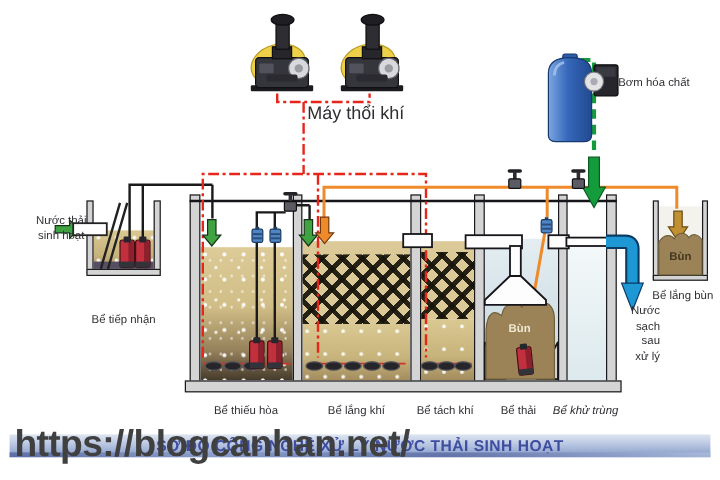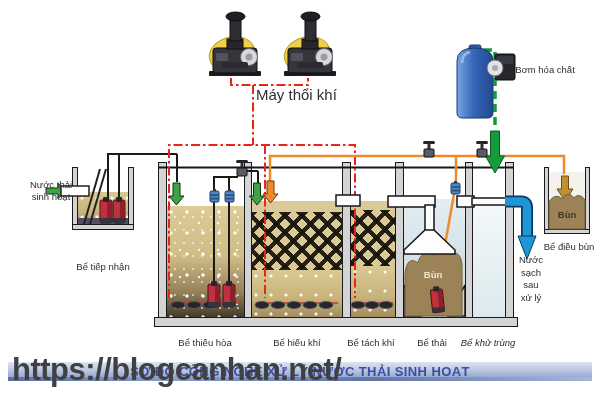--- a/index.html
+++ b/index.html
@@ -30,21 +30,21 @@
   svg.overlay{position:absolute;left:0;top:0;z-index:5;}
   #banner{position:absolute;left:8px;top:362px;width:584px;height:19px;z-index:8;
     background:linear-gradient(180deg,#dde5f1 0%,#bcc9e3 40%,#97aad1 78%,#7d92c0 100%);}
   #banner::after{content:"";position:absolute;left:0;right:0;bottom:0;height:4px;
     background:linear-gradient(90deg,#4f609a 0%,#8ba0cd 28%,#55669f 62%,#aebfdf 100%);opacity:.75;}
   #banner-text{position:absolute;left:0;top:2px;width:100%;text-align:center;
     font-size:13px;font-weight:bold;color:#3f4da0;letter-spacing:.4px;}
   #url{position:absolute;left:12px;top:352px;z-index:9;font-size:31px;font-weight:bold;
     color:#404040;letter-spacing:-.5px;white-space:nowrap;}
   .twoline{line-height:11.5px;}
-  .outflow-line{display:block;line-height:12.5px;}
+  .outflow-line{display:block;line-height:12.5px;text-align:right;}
   .bun-light{color:#efe7cf;font-weight:bold;}
   .bun-dark{color:#42391f;font-weight:bold;}
 </style>
 </head>
 <body>
 
 <div id="stage">
 
   <div class="water speckle" style="left:167px;top:206px;width:77px;height:111px;"></div>
   <div class="water tan" style="left:252px;top:201px;width:90px;height:12px;"></div>
@@ -207,25 +207,25 @@
   </svg>
 
   <div class="lbl twoline" style="left:2px;top:179px;width:50px;margin-left:24px;">
     <span>Nước thải</span><br><span>sinh hoạt</span>
   </div>
   <div class="lbl" style="left:68px;top:237px;width:70px;margin-top:24px;">Bể tiếp nhận</div>
   <div class="lbl" style="left:256px;top:89px;width:64px;font-size:15px;">Máy thổi khí</div>
   <div class="lbl" style="left:514px;top:64px;width:62px;">Bơm hóa chất</div>
 
   <div class="lbl" style="left:165px;top:337px;width:80px;">Bể thiếu hòa</div>
-  <div class="lbl" style="left:257px;top:337px;width:80px;">Bể hiếu khí</div>
+  <div class="lbl" style="left:257px;top:337px;width:80px;">Bể lắng khí</div>
   <div class="lbl" style="left:331px;top:337px;width:80px;">Bể tách khí</div>
   <div class="lbl" style="left:404px;top:337px;width:56px;">Bể thải</div>
   <div class="lbl" style="left:452px;top:337px;width:72px;font-style:italic;">Bể khử trùng</div>
-  <div class="lbl" style="left:540px;top:241px;width:58px;">Bể điều bùn</div>
+  <div class="lbl" style="left:540px;top:241px;width:58px;">Bể lắng bùn</div>
 
   <div class="lbl bun-light" style="left:419px;top:269px;width:28px;z-index:6;">Bùn</div>
   <div class="lbl bun-dark" style="left:553px;top:209px;width:28px;z-index:6;">Bùn</div>
 
   <div class="lbl" style="left:512px;top:254px;width:38px;z-index:6;">
     <span class="outflow-line">Nước</span>
     <span class="outflow-line">sạch</span>
     <span class="outflow-line">sau</span>
     <span class="outflow-line">xử lý</span>
   </div>

